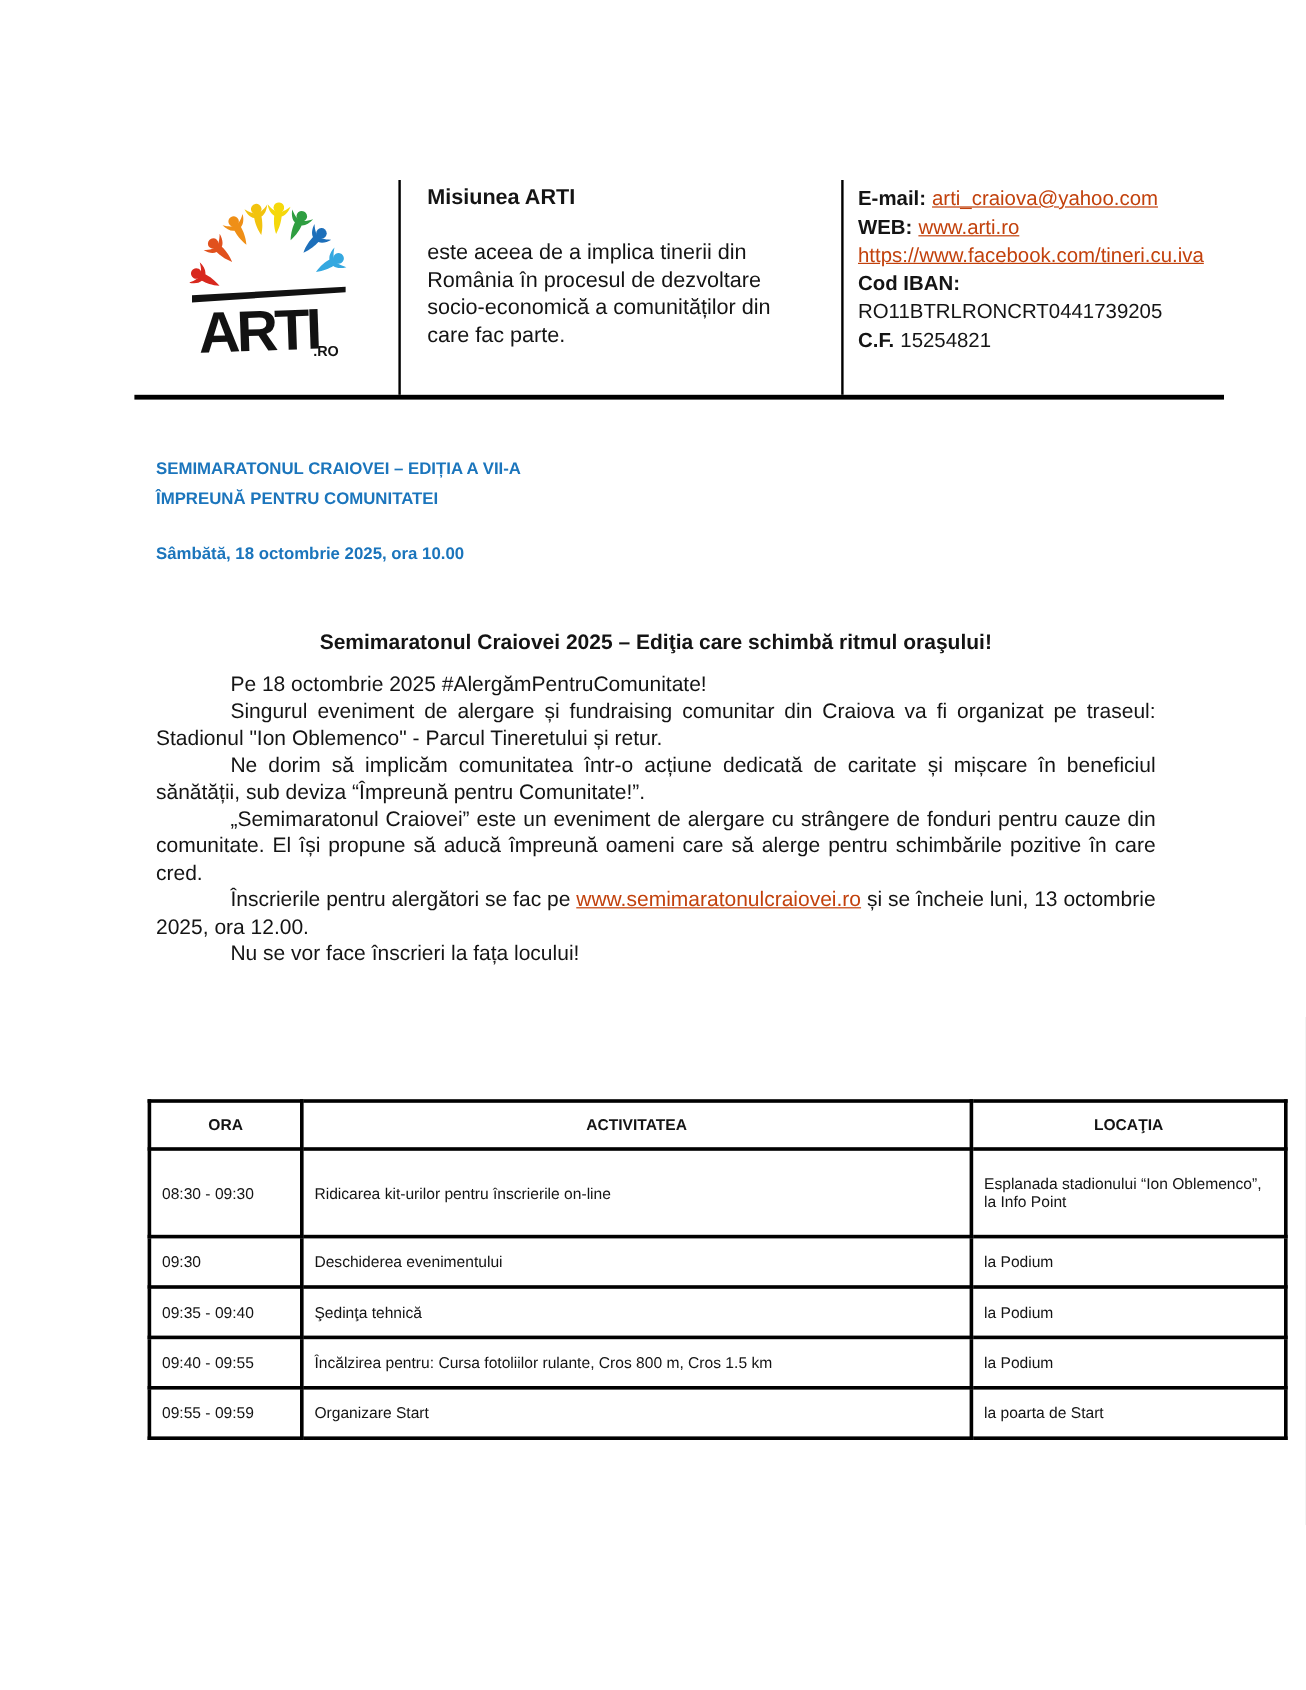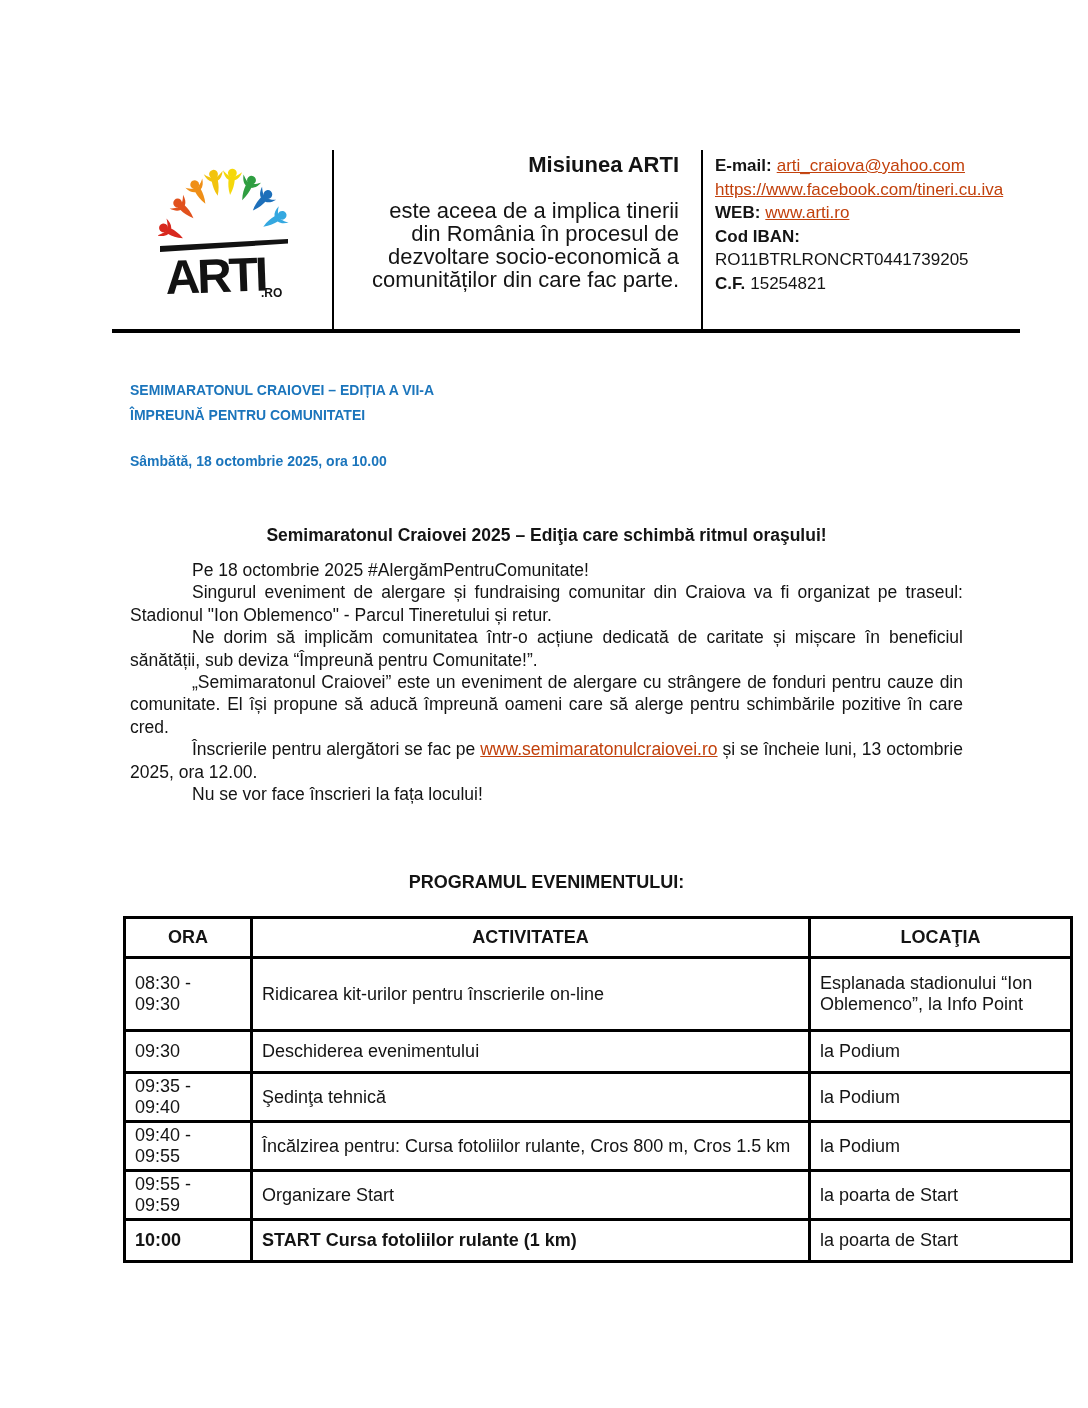--- a/index.html
+++ b/index.html
@@ -12,22 +12,22 @@
   
   .doc-header {
     position:absolute; left:112px; top:150px; width:908px; height:183px;
     border-bottom:4px solid #000; display:flex; box-sizing:border-box;
   }
   .hcell-logo { width:220px; position:relative; }
   .logo-wrap { position:absolute; left:46px; top:8px; }
   .hcell-mission {
     width:371px; box-sizing:border-box;
     border-left:2px solid #000; border-right:2px solid #000;
-    text-align:right; padding:3px 22px 0 22px;
-    font-size:22px; line-height:23px;
+    text-align:left; padding:3px 22px 0 22px;
+    font-size:18px; line-height:23px;
   }
   .mission-title { font-weight:bold; margin-bottom:23px; }
   .hcell-contact {
     flex:1; box-sizing:border-box; padding:4px 4px 0 12px;
     font-size:17px; line-height:23.5px;
   }
   .c-line b { margin-right:5px; }
   .lnk { color:#c2410c; text-decoration:underline; cursor:pointer; }
   .fb-link { word-break:break-all; }
 
@@ -50,21 +50,21 @@
   .body-text p { margin:0; text-indent:62px; }
 
   .program-title {
     position:absolute; left:130px; top:872px; width:833px;
     text-align:center; font-weight:bold; font-size:18px;
   }
 
   
   .program-table {
     position:absolute; left:123px; top:916px; width:947px;
-    border-collapse:collapse; table-layout:fixed; font-size:18px;border-radius:15px;
+    border-collapse:collapse; table-layout:fixed; font-size:13px;border-radius:15px;
   }
   .program-table th, .program-table td {
     border:3px solid #000; padding:2px 9px; vertical-align:middle;
     text-align:left; box-sizing:border-box;
   }
   .program-table th { text-align:center; font-weight:bold; height:40px; }
   .row-tall td { height:73px; }
   .row-std td { height:42px; }
   .bold-cell { font-weight:bold; }
 
@@ -103,25 +103,25 @@
 
     <div class="hcell-mission">
       <div class="mission-title">Misiunea ARTI</div>
       <div class="mission-text">este aceea de a implica tinerii din România în procesul de dezvoltare socio-economică a comunităților din care fac parte.</div>
     </div>
 
     <div class="hcell-contact">
       <div class="c-line">
         <b>E-mail:</b><a class="lnk">arti_craiova@yahoo.com</a>
       </div>
+      <div class="c-line">
+        <b>WEB:</b><a class="lnk">www.arti.ro</a>
+      </div>
       <div class="c-line fb-link">
         <a class="lnk">https://www.facebook.com/tineri.cu.iva</a>
-      </div>
-      <div class="c-line">
-        <b>WEB:</b><a class="lnk">www.arti.ro</a>
       </div>
       <div class="c-line">
         <b>Cod IBAN:</b>
       </div>
       <div class="c-line">
         <span>RO11BTRLRONCRT0441739205</span>
       </div>
       <div class="c-line">
         <b>C.F.</b><span>15254821</span>
       </div>
@@ -138,21 +138,20 @@
 
   <div class="body-text">
     <p>Pe 18 octombrie 2025 #AlergămPentruComunitate!</p>
     <p>Singurul eveniment de alergare și fundraising comunitar din Craiova va fi organizat pe traseul: Stadionul "Ion Oblemenco" -  Parcul Tineretului și retur.</p>
     <p>Ne dorim să implicăm comunitatea într-o acțiune dedicată de caritate și mișcare în beneficiul sănătății, sub deviza “Împreună pentru Comunitate!”.</p>
     <p>„Semimaratonul Craiovei” este un eveniment de alergare cu strângere de fonduri pentru cauze din comunitate. El își propune să aducă împreună oameni care să alerge pentru schimbările pozitive în care cred.</p>
     <p><span>Înscrierile pentru alergători se fac pe </span><a class="lnk">www.semimaratonulcraiovei.ro</a><span> și se încheie luni, 13 octombrie 2025, ora 12.00.</span></p>
     <p>Nu se vor face înscrieri la fața locului!</p>
   </div>
 
-  <div class="program-title">PROGRAMUL EVENIMENTULUI:</div>
 
   <table class="program-table">
     <colgroup>
       <col style="width:127px">
         <col style="width:558px">
         <col style="width:262px">
     </colgroup>
     <thead>
       <tr>
         <th>ORA</th>
@@ -179,21 +178,16 @@
       <tr class="row-std">
         <td>09:40 - 09:55</td>
         <td>Încălzirea pentru: Cursa fotoliilor rulante, Cros 800 m, Cros 1.5 km</td>
         <td>la Podium</td>
       </tr>
       <tr class="row-std">
         <td>09:55 - 09:59</td>
         <td>Organizare Start</td>
         <td>la poarta de Start</td>
       </tr>
-      <tr class="row-std">
-        <td class="bold-cell">10:00</td>
-        <td class="bold-cell">START Cursa fotoliilor rulante (1 km)</td>
-        <td>la poarta de Start</td>
-      </tr>
     </tbody>
   </table>
 
 </div>
 
 </body></html>

